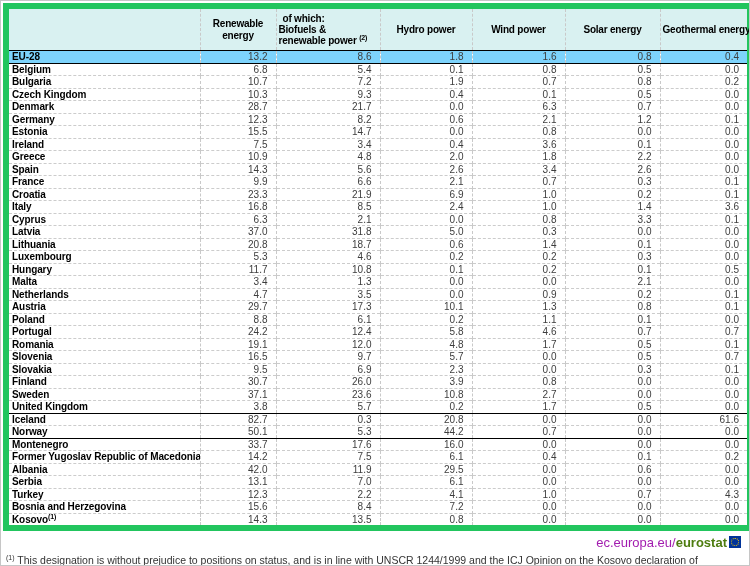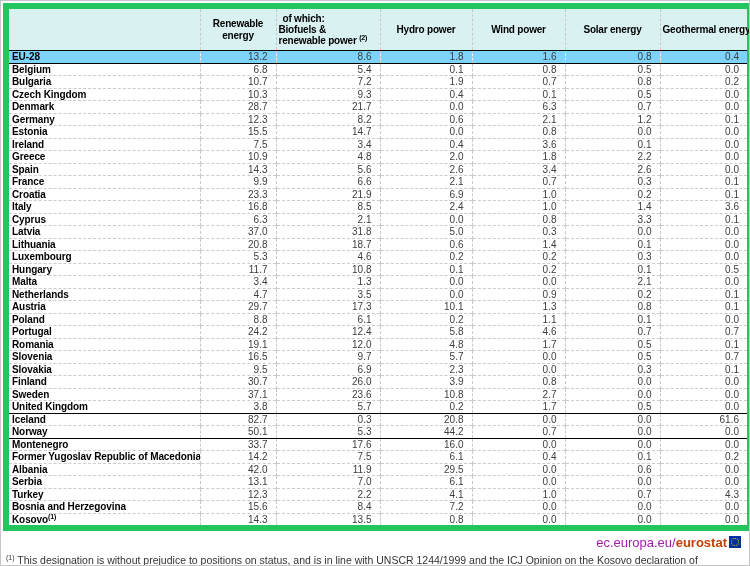--- a/index.html
+++ b/index.html
@@ -76,21 +76,21 @@
     padding-right:8px;
   }
 
   .logo-line {
     text-align:right;
     padding:5px 6px 1px 0;
     font-size:13px;
     line-height:14px;
   }
   .logo-gray { color:#a21caf; }
-  .logo-bold { color:#c2410c; font-weight:bold; }
+  .logo-bold { color:#4d7c0f; font-weight:bold; }
   .logo-square {
     display:inline-block;
     width:12px; height:12px;
     background:#003399;
     margin-left:2px;
     vertical-align:-1px;
     position:relative;
   }
   .logo-square .stars {
     position:absolute; left:2px; top:2px;

